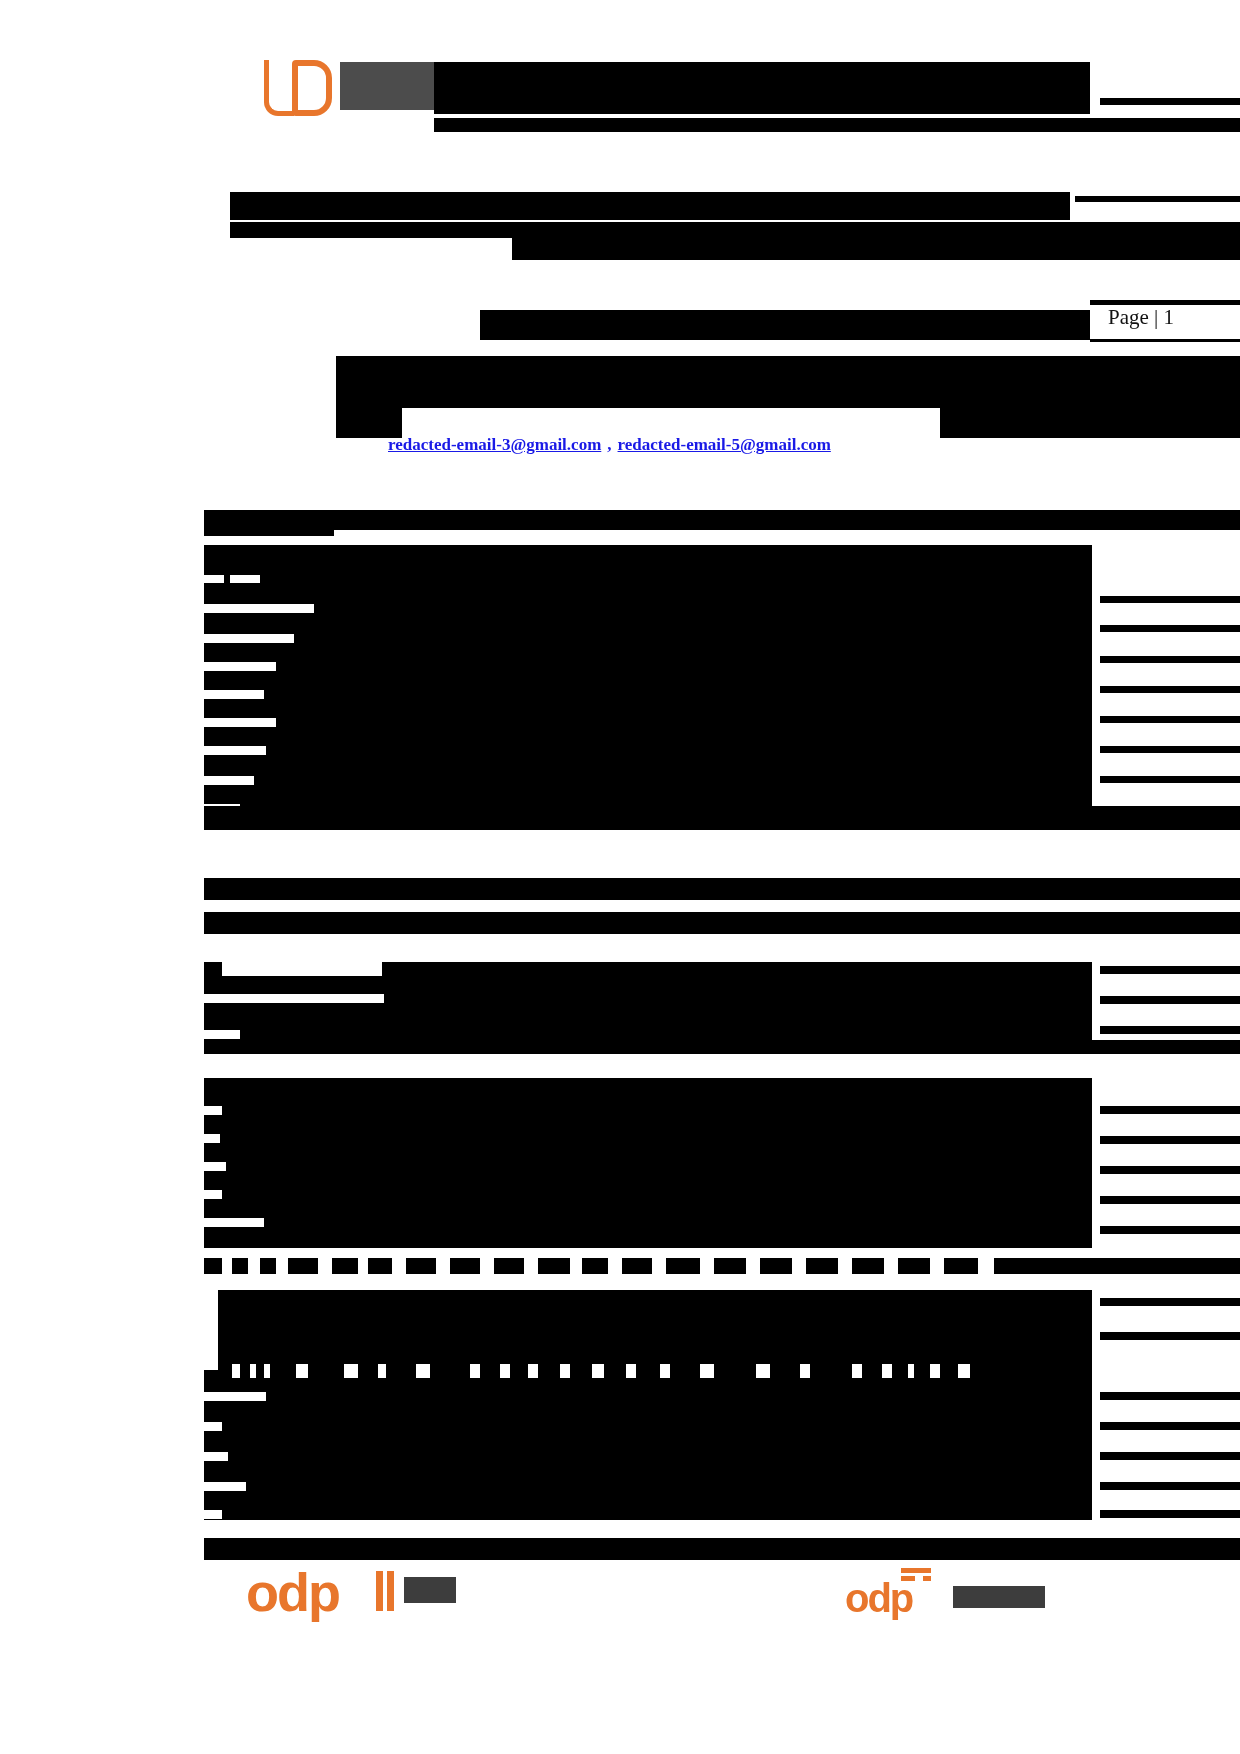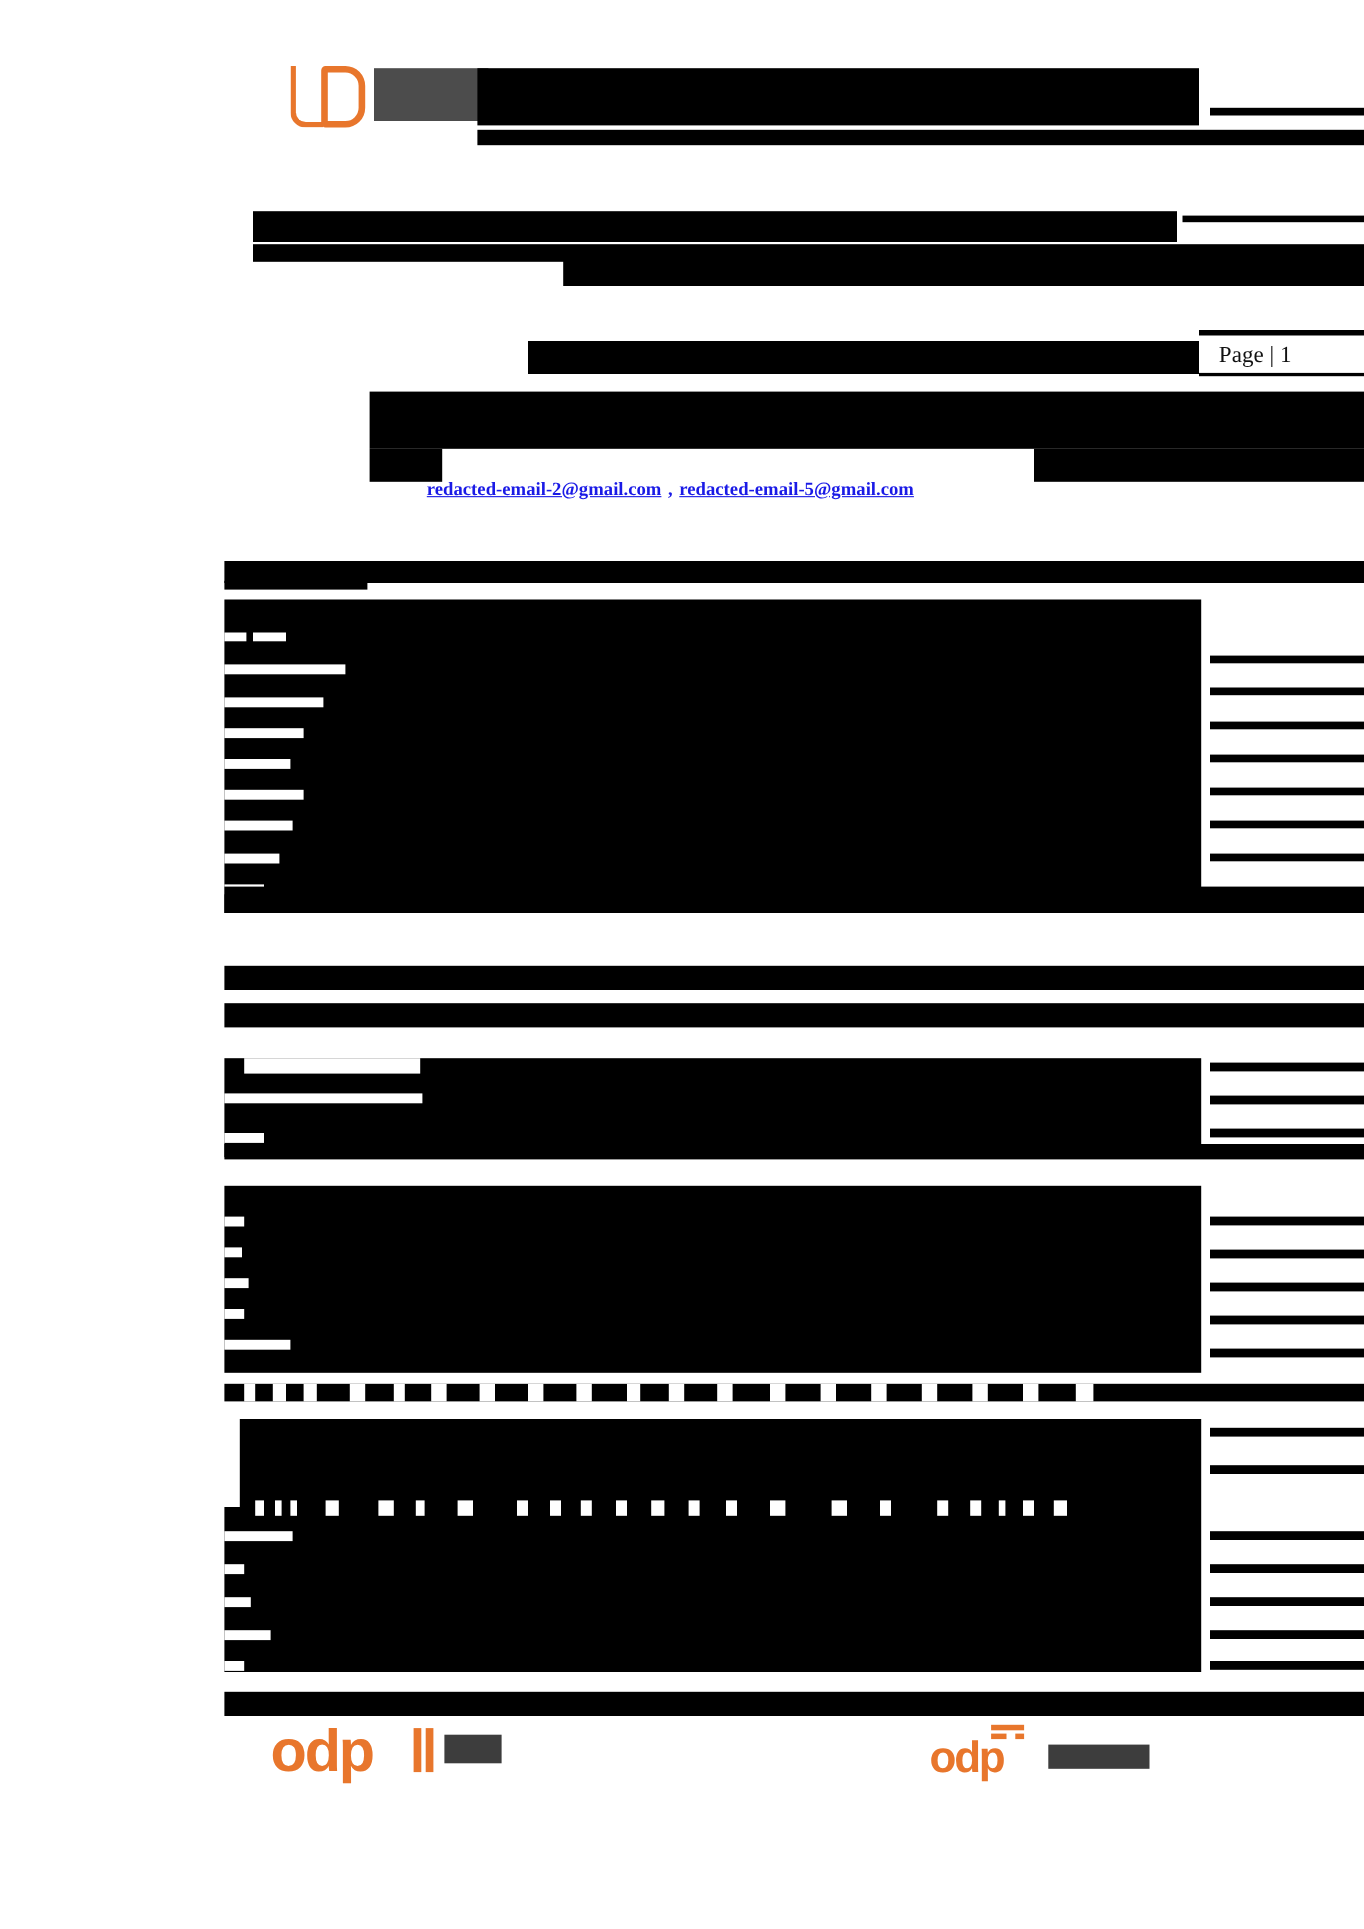--- a/index.html
+++ b/index.html
@@ -78,21 +78,21 @@
 
   
   .page-num-wrap {
     position: absolute;
     left: 1090px;
     top: 305px;
     width: 150px;
     height: 34px;
     background: #ffffff;
     display: flex;
-    align-items: center;
+    align-items: flex-start;
     justify-content: flex-start;
   }
   .page-num {
     font-size: 21px;
     color: #111111;
     font-family: "Liberation Serif", serif;
     white-space: nowrap;
     padding-left: 18px;
   }
 
@@ -231,21 +231,21 @@
 
   <div class="page-num-wrap">
     <span class="page-num">Page | 1</span>
   </div>
 
   <div class="bar" style="left:336px; top:356px; width:904px; height:52px;"></div>
   <div class="bar" style="left:336px; top:408px; width:66px; height:30px;"></div>
   <div class="bar" style="left:940px; top:408px; width:300px; height:30px;"></div>
 
   <div class="email-line">
-    <a class="email-link" href="#">redacted-email-2@gmail.com</a>
+    <a class="email-link" href="#">redacted-email-3@gmail.com</a>
     <span class="email-sep">,</span>
     <a class="email-link" href="#">redacted-email-5@gmail.com</a>
   </div>
 
   <div class="bar" style="left:204px; top:510px; width:1036px; height:20px;"></div>
   <div class="bar" style="left:204px; top:528px; width:130px; height:8px;"></div>
 
   <div class="bar" style="left:204px; top:545px; width:888px; height:285px;"></div>
   <div class="gap" style="left:204px; top:575px; width:20px; height:8px;"></div>
   <div class="gap" style="left:230px; top:575px; width:30px; height:8px;"></div>

